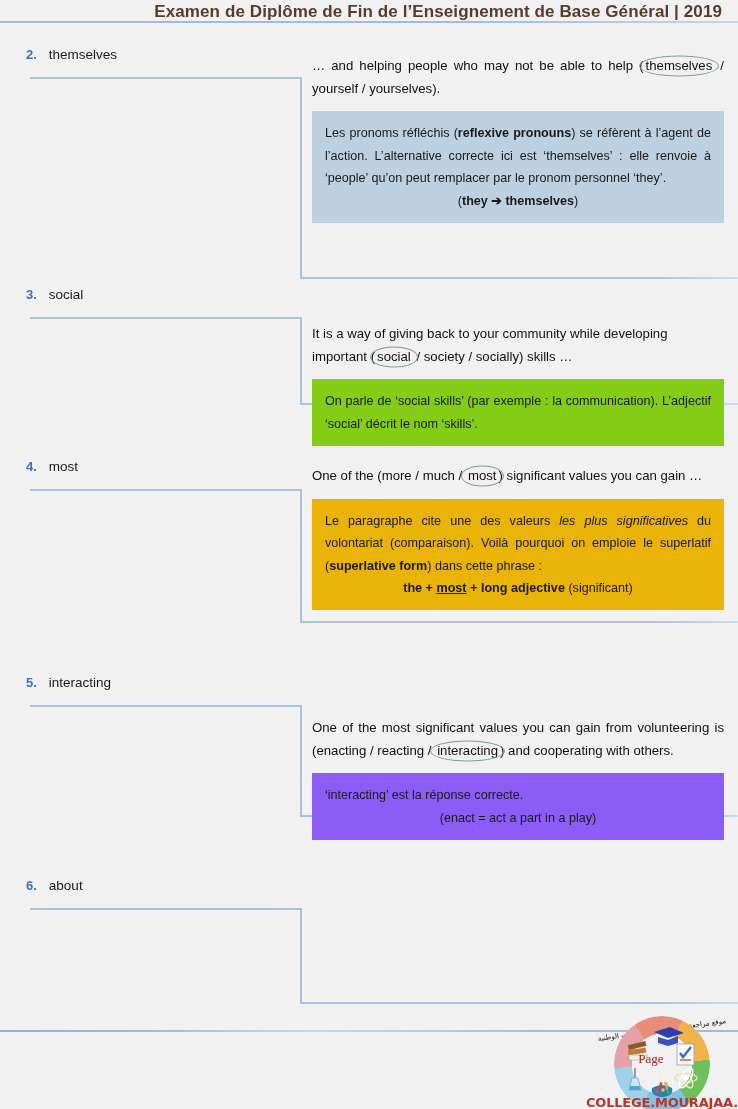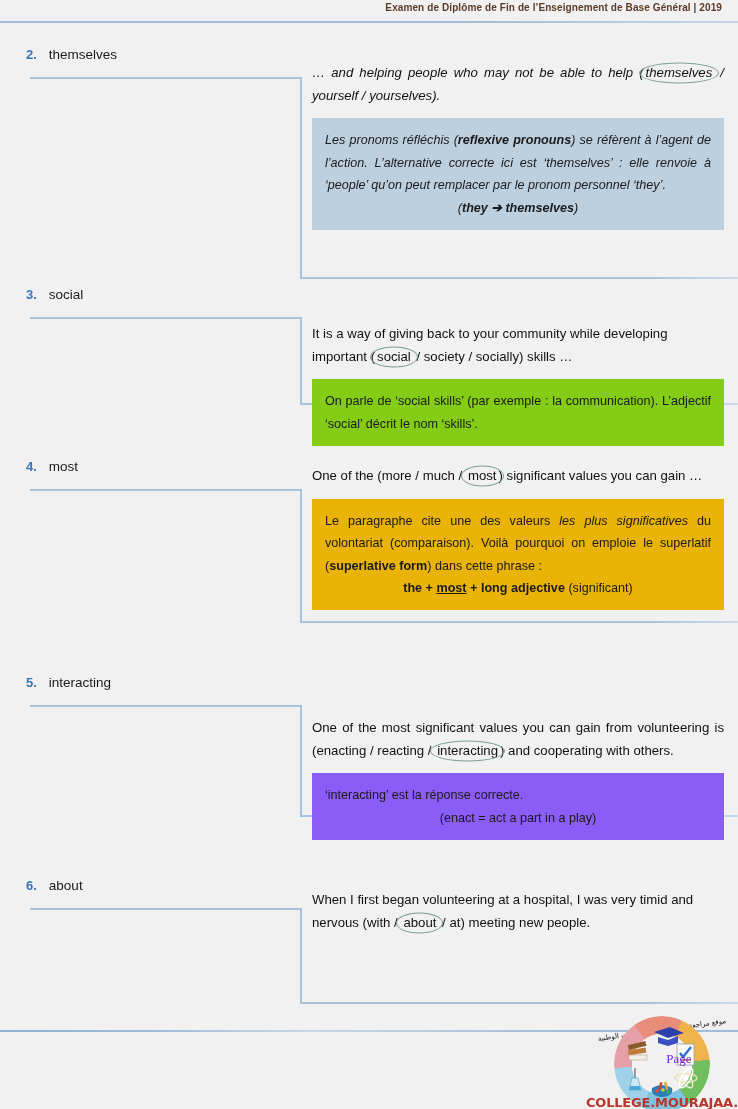--- a/index.html
+++ b/index.html
@@ -22,21 +22,21 @@
   
   .header {
     position: absolute;
     top: 0; left: 0; right: 0;
     height: 26px;
   }
   .header-title {
     position: absolute;
     right: 16px;
     top: 2px;
-    font-size: 10px;
+    font-size: 17px;
     font-weight: bold;
     color: #5a3b28;
     letter-spacing: .1px;
     white-space: nowrap;
   }
   .header-rule {
     position: absolute;
     left: 0; right: 0;
     top: 21px;
     height: 2px;
@@ -191,26 +191,26 @@
       mask: radial-gradient(circle, transparent 0 30px, #000 30.5px);
   }
   .donut-icons {
     position: absolute;
     left: 22px; top: 9px;
     width: 96px; height: 96px;
     pointer-events: none;
   }
   .logo-page {
     position: absolute;
-    left: 56px;
+    left: 28px;
     top: 44px;
     width: 62px;
     text-align: center;
     font-size: 13px;
-    color: #6d28d9;
+    color: #b91c1c;
     font-family: "Liberation Serif", serif;
   }
   .logo-url {
     position: absolute;
     left: -6px;
     top: 88px;
     width: 150px;
     text-align: right;
     font-size: 13px;
     font-weight: bold;
@@ -232,21 +232,21 @@
 
   <div class="qblock" style="top:47px;">
     <div class="qhead">
       <span class="qnum">2.</span>
       <span class="qans">themselves</span>
     </div>
     <div class="frame-top" style="top:30px; width:272px;"></div>
     <div class="frame-vert" style="left:300px; top:30px; height:202px;"></div>
     <div class="frame-bottom" style="left:300px; top:230px; width:438px;"></div>
 
-    <div class="qbody" style="top:15px;font-style:italic;">
+    <div class="qbody" style="top:8px;">
       <div class="sentence">
         <span>… and helping people who may not be able to help (</span><span class="circled">themselves</span><span> / yourself / yourselves).</span>
       </div>
       <div class="explain box-blue">
         <span>Les pronoms réfléchis (</span><b>reflexive pronouns</b><span>) se réfèrent à l’agent de l’action. L’alternative correcte ici est ‘themselves’ : elle renvoie à ‘people’ qu’on peut remplacer par le pronom personnel ‘they’.</span>
         <span class="ctr"><span>(</span><b>they</b> <span class="arrow">➔</span> <b>themselves</b><span>)</span></span>
       </div>
     </div>
   </div>
 
@@ -312,23 +312,20 @@
   <div class="qblock" style="top:878px;">
     <div class="qhead">
       <span class="qnum">6.</span>
       <span class="qans">about</span>
     </div>
     <div class="frame-top" style="top:30px; width:272px;"></div>
     <div class="frame-vert" style="left:300px; top:30px; height:96px;"></div>
     <div class="frame-bottom" style="left:300px; top:124px; width:438px;"></div>
 
     <div class="qbody" style="top:11px;">
-      <div class="sentence nojust">
-        <span>When I first began volunteering at a hospital, I was very timid and nervous (with / </span><span class="circled">about</span><span> / at) meeting new people.</span>
-      </div>
     </div>
   </div>
 
   <div class="footer-rule"></div>
 
   <div class="logo-wrap">
     <div class="logo-arabic">
       <span style="transform:translate(-50%,0) rotate(-8deg);">موقع مراجعة معتمدة على الاختبارات الوطنية</span>
     </div>
 

